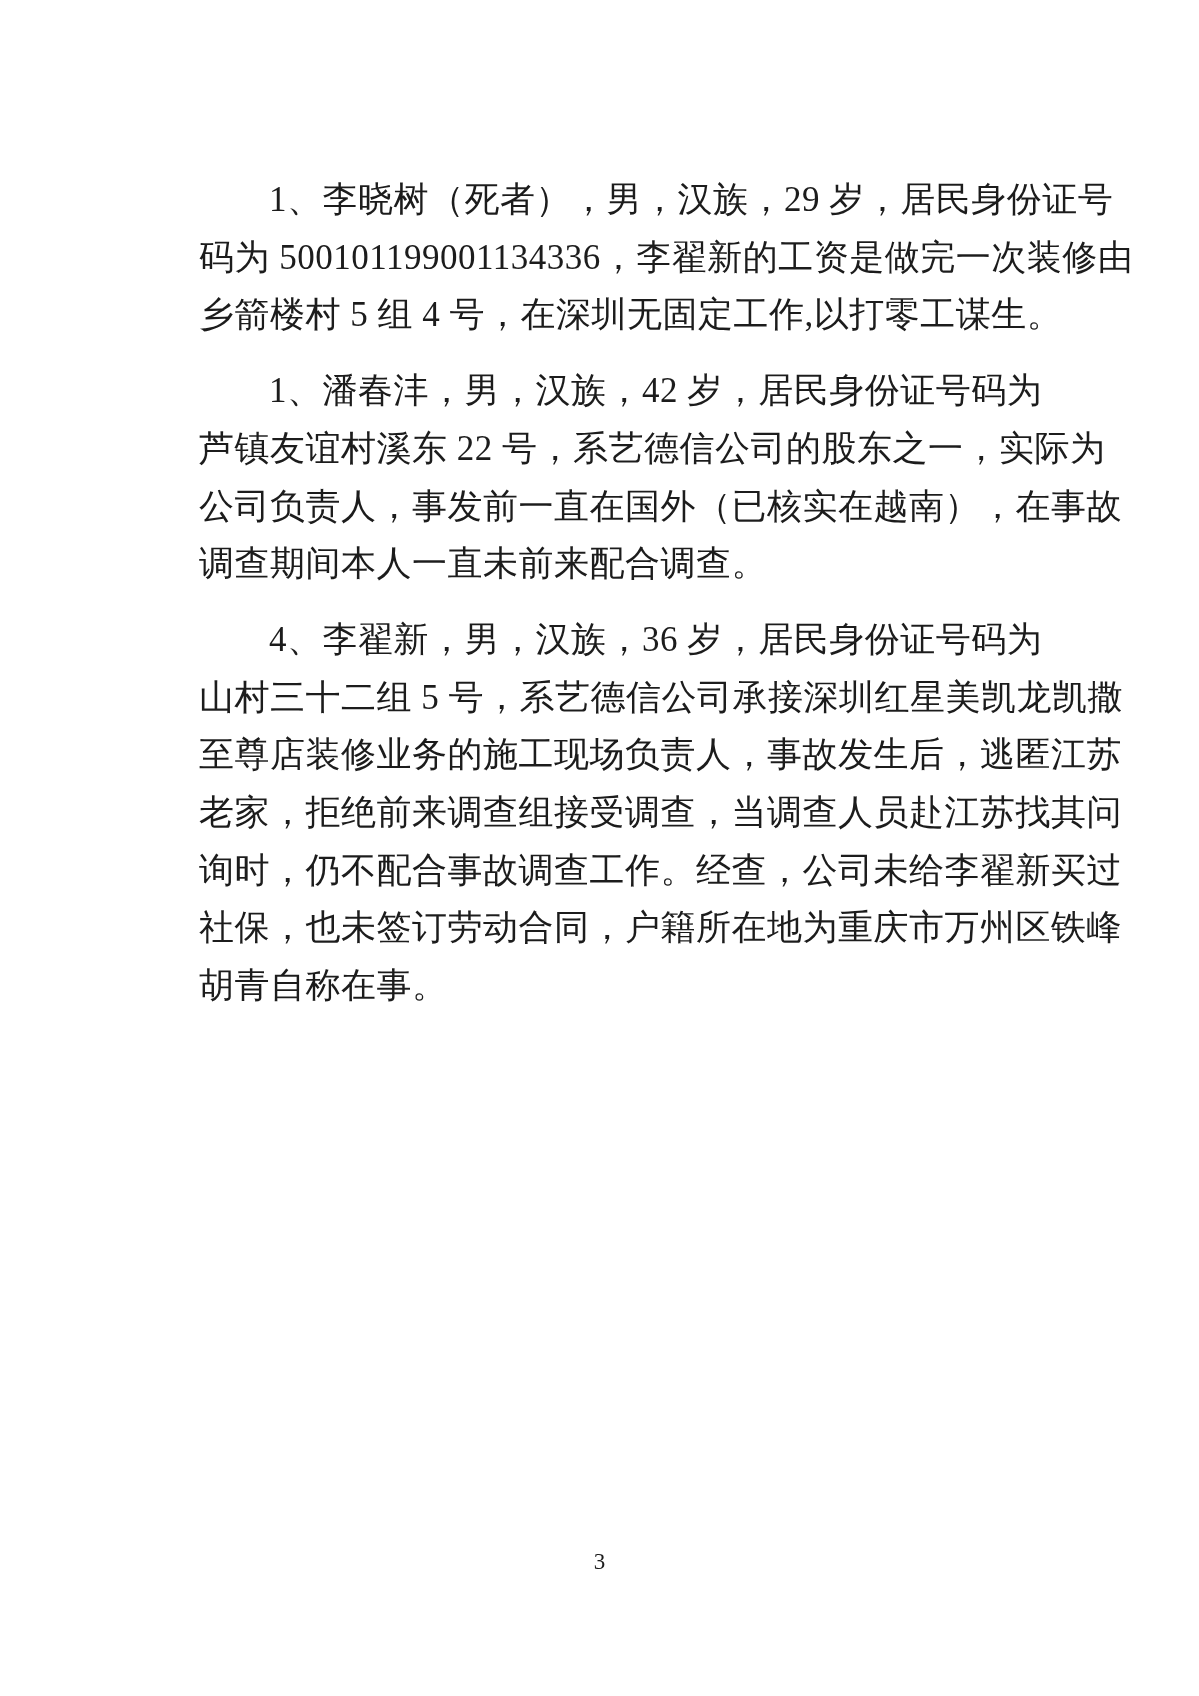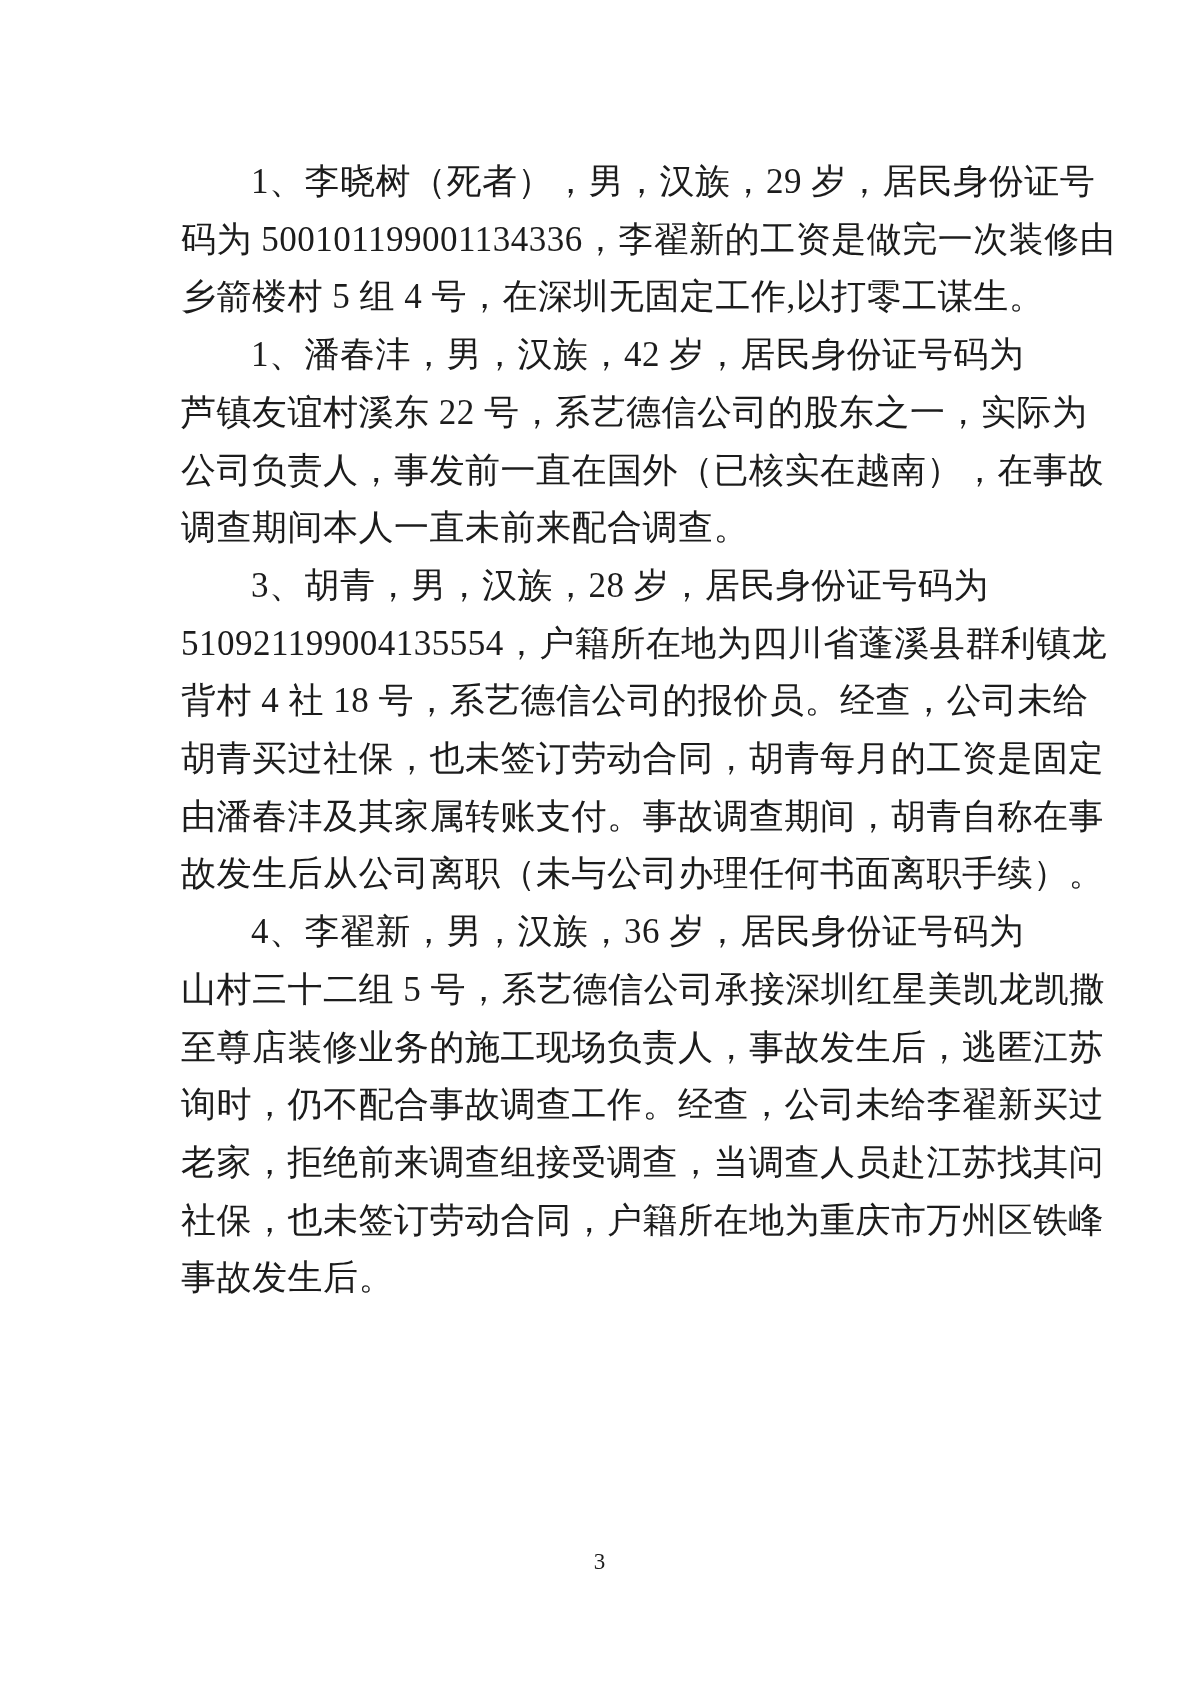--- a/index.html
+++ b/index.html
@@ -16,21 +16,21 @@
     font-family: "Liberation Serif", serif;
     color: #1c1c1c;
   }
   .text-block {
     position: absolute;
     left: 181px;
     top: 153px;
     width: 860px;
   }
   .paragraph {
-    margin: 0;
+    margin: 18px;
     padding: 0;
   }
   .line {
     display: block;
     font-size: 35px;
     line-height: 57.7px;
     letter-spacing: 0.5px;
     white-space: nowrap;
     font-weight: 400;
   }
@@ -58,31 +58,23 @@
         <span class="line">码为 500101199001134336，李翟新的工资是做完一次装修由</span>
         <span class="line">乡箭楼村 5 组 4 号，在深圳无固定工作,以打零工谋生。</span>
       </p>
       <p class="paragraph">
         <span class="line first">1、潘春沣，男，汉族，42 岁，居民身份证号码为</span>
         <span class="line">芦镇友谊村溪东 22 号，系艺德信公司的股东之一，实际为</span>
         <span class="line">公司负责人，事发前一直在国外（已核实在越南），在事故</span>
         <span class="line">调查期间本人一直未前来配合调查。</span>
       </p>
       <p class="paragraph">
-        <span class="line first">3、胡青，男，汉族，28 岁，居民身份证号码为</span>
-        <span class="line">510921199004135554，户籍所在地为四川省蓬溪县群利镇龙</span>
-        <span class="line">背村 4 社 18 号，系艺德信公司的报价员。经查，公司未给</span>
-        <span class="line">胡青买过社保，也未签订劳动合同，胡青每月的工资是固定</span>
-        <span class="line">由潘春沣及其家属转账支付。事故调查期间，胡青自称在事</span>
-        <span class="line">故发生后从公司离职（未与公司办理任何书面离职手续）。</span>
-      </p>
-      <p class="paragraph">
         <span class="line first">4、李翟新，男，汉族，36 岁，居民身份证号码为</span>
         <span class="line">山村三十二组 5 号，系艺德信公司承接深圳红星美凯龙凯撒</span>
         <span class="line">至尊店装修业务的施工现场负责人，事故发生后，逃匿江苏</span>
+        <span class="line">老家，拒绝前来调查组接受调查，当调查人员赴江苏找其问</span>
         <span class="line">询时，仍不配合事故调查工作。经查，公司未给李翟新买过</span>
-        <span class="line">老家，拒绝前来调查组接受调查，当调查人员赴江苏找其问</span>
         <span class="line">社保，也未签订劳动合同，户籍所在地为重庆市万州区铁峰</span>
-        <span class="line">事故发生后。</span>
+        <span class="line">胡青自称在事。</span>
       </p>
     </div>
   <div class="page-number">3</div>
 </div>
 
 </body></html>

